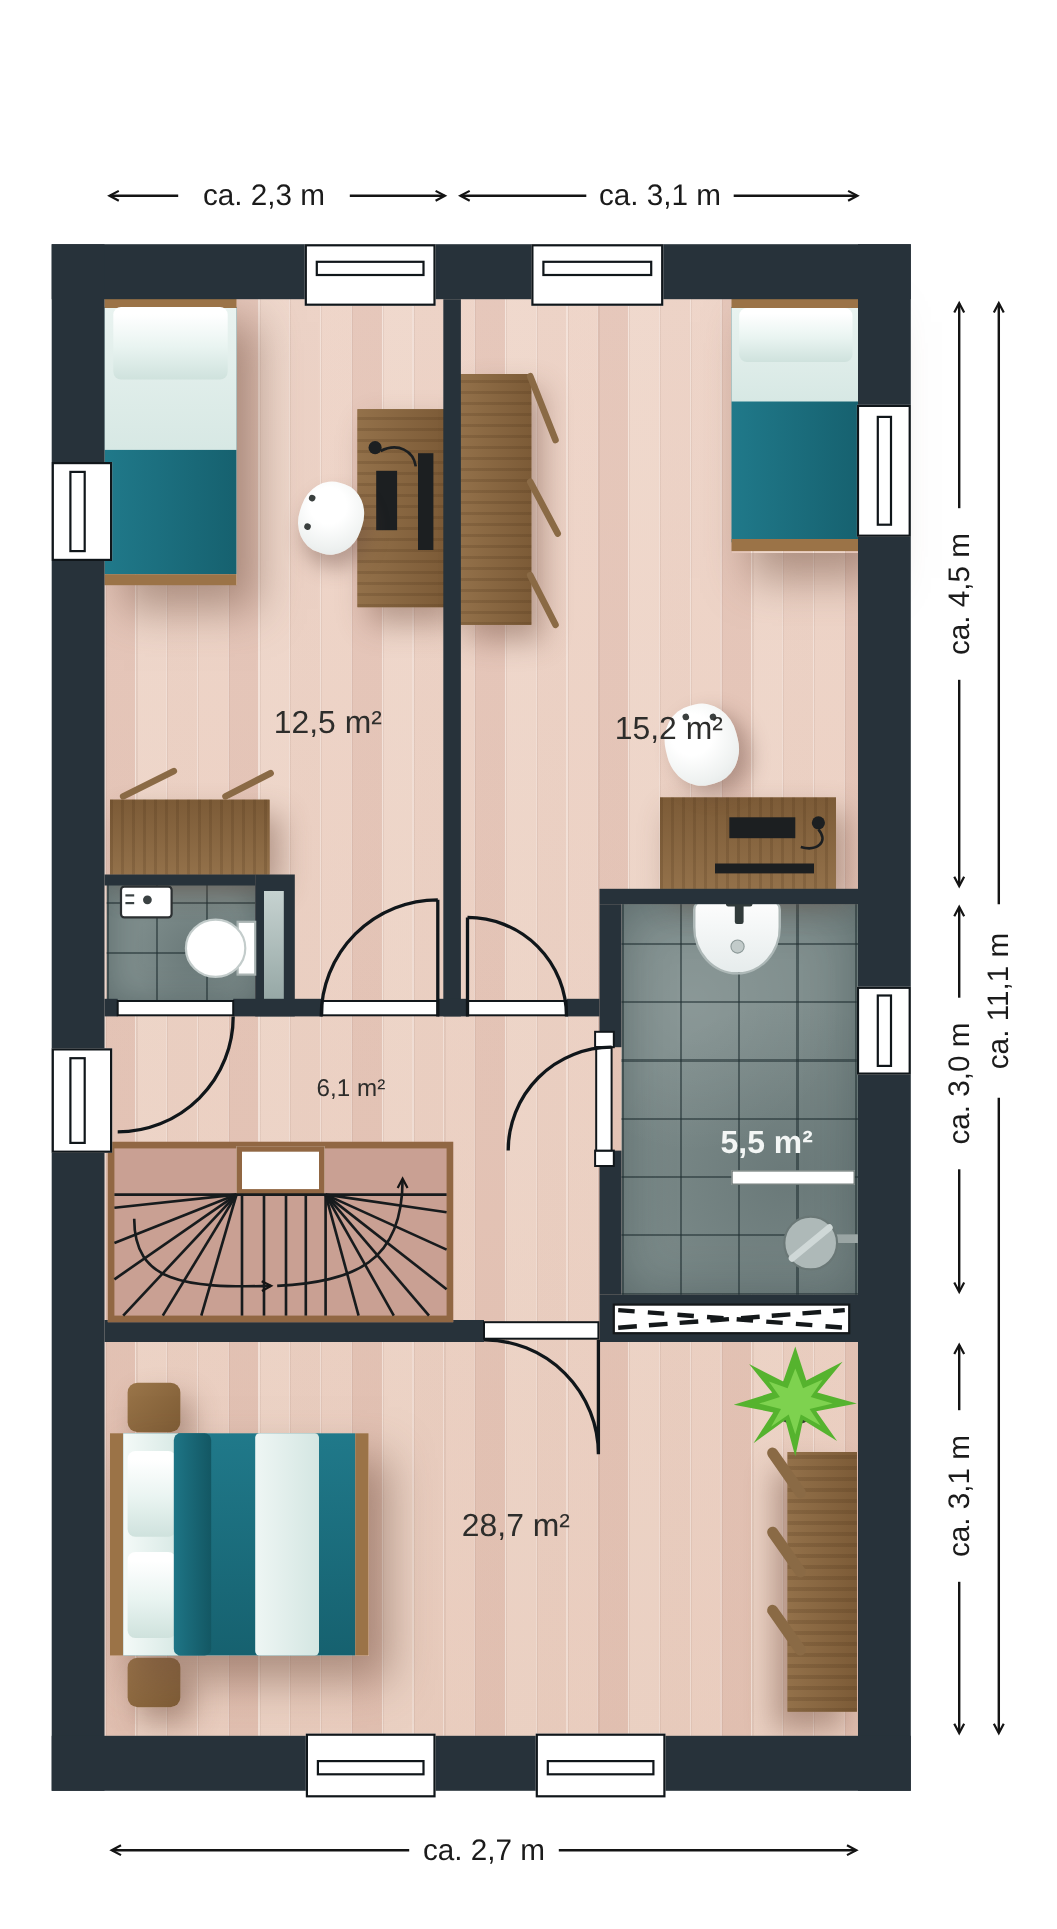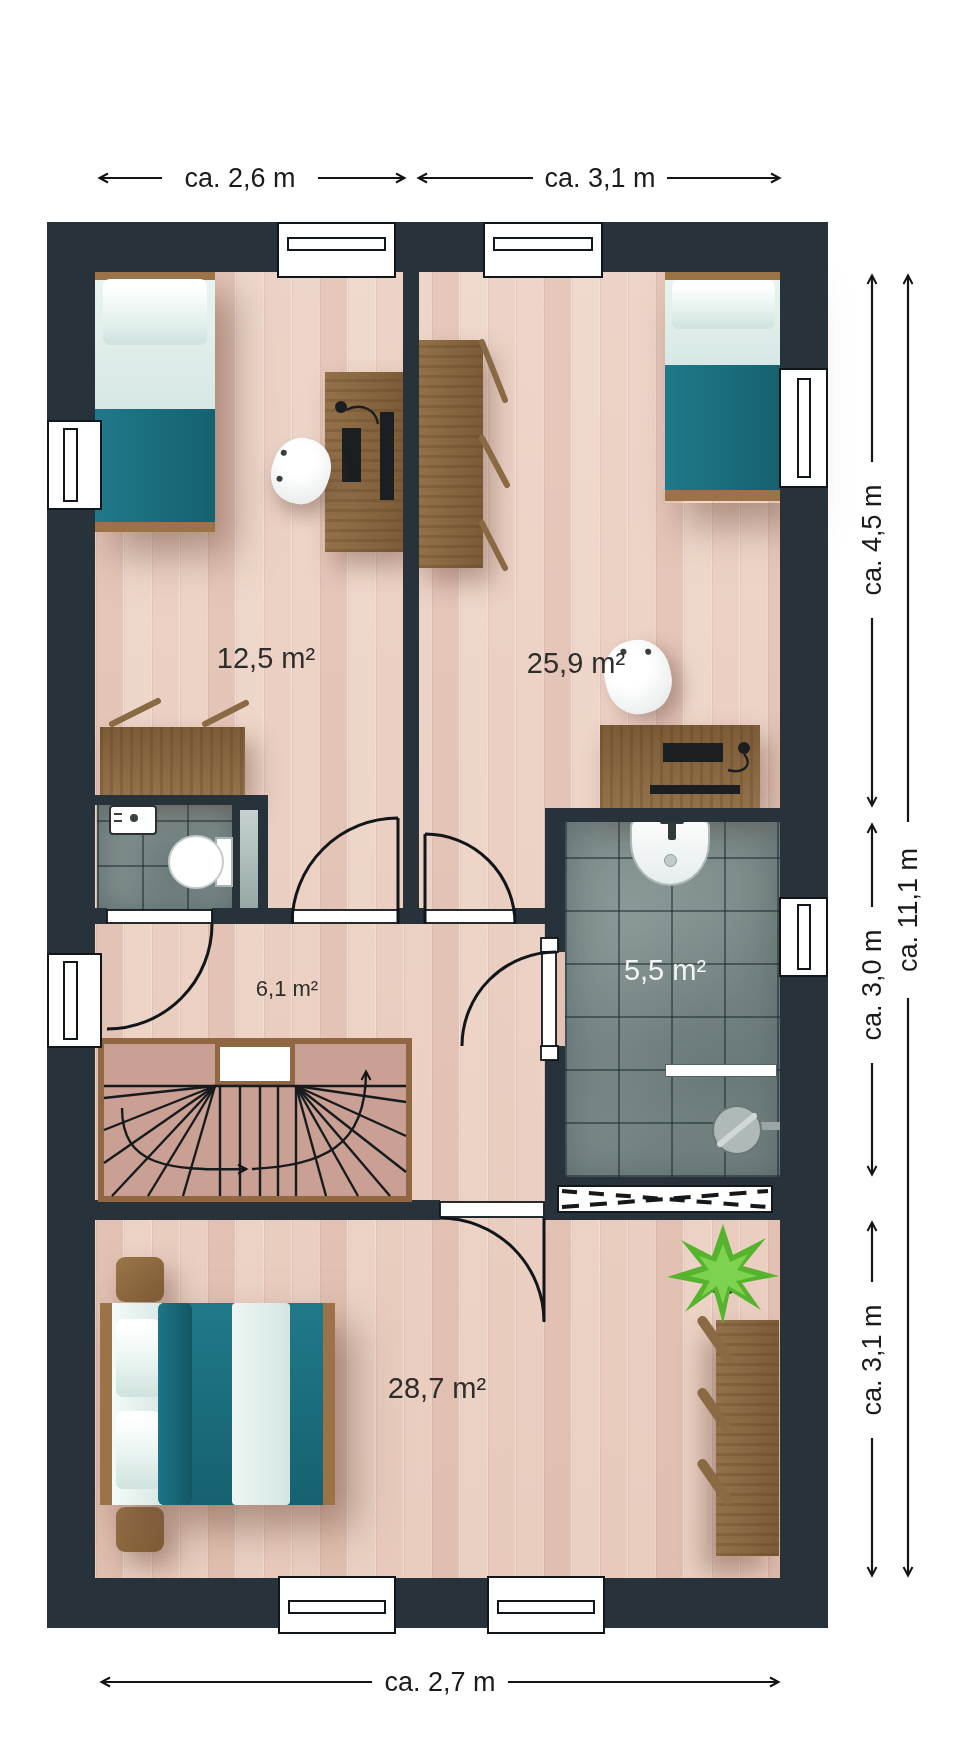--- a/index.html
+++ b/index.html
@@ -46,21 +46,21 @@
   .shadow-s{box-shadow:10px 14px 26px rgba(110,75,60,0.45);}
   .shadow-l{box-shadow:18px 22px 38px rgba(110,75,60,0.5);}
   .teal{background:linear-gradient(90deg,#20798a,#16616f);}
   .pillow{background:linear-gradient(180deg,#ffffff 10%,#e9f4f1 55%,#cfe2dd 100%);border-radius:7px;}
   .mintband{background:linear-gradient(180deg,#e9f3f0,#d7e8e4);}
   .woodstrip{background:#9b7347;}
   .chair{background:radial-gradient(circle at 40% 35%, #ffffff 30%, #eef1f0 70%, #dde3e2 100%);border-radius:46%;box-shadow:8px 10px 18px rgba(100,70,60,0.4);}
   .chair .dot{position:absolute;width:6px;height:6px;border-radius:50%;background:#3a3f3e;}
   .nightstand{background:linear-gradient(135deg,#9a7549,#7e5c35);border-radius:9px;}
   .glass{background:linear-gradient(180deg,#c6d2d0,#93a5a3);}
-  .label{position:absolute;color:#2d2d2b;font-size:29px;white-space:nowrap;transform:translate(-50%,-50%);}
+  .label{position:absolute;color:#2d2d2b;font-size:29px;white-space:nowrap;transform:translate(-50%,-50%);margin-left:32px;}
   .label-w{color:#f3f6f5;}
   .dim{position:absolute;color:#1b1b1b;font-size:27px;white-space:nowrap;transform:translate(-50%,-50%);}
   .dim-v{transform:translate(-50%,-50%) rotate(-90deg);}
   svg.overlay{position:absolute;left:0;top:0;}
 </style>
 </head>
 <body>
 
 <div class="canvas">
 
@@ -278,26 +278,26 @@
       <line x1="872" y1="907" x2="872" y2="825" marker-end="url(#arr)"></line>
       <line x1="872" y1="1063" x2="872" y2="1174" marker-end="url(#arr)"></line>
       <line x1="872" y1="1282" x2="872" y2="1223" marker-end="url(#arr)"></line>
       <line x1="872" y1="1438" x2="872" y2="1575" marker-end="url(#arr)"></line>
       <line x1="908" y1="822" x2="908" y2="276" marker-end="url(#arr)"></line>
       <line x1="908" y1="998" x2="908" y2="1575" marker-end="url(#arr)"></line>
     </g>
   </svg>
 
   <div class="label" style="left:266px;top:658px;">12,5 m²</div>
-  <div class="label" style="left:576px;top:663px;">25,9 m²</div>
+  <div class="label" style="left:576px;top:663px;">15,2 m²</div>
   <div class="label" style="left:287px;top:989px;font-size:22px;">6,1 m²</div>
-  <div class="label label-w" style="left:665px;top:970px;">5,5 m²</div>
+  <div class="label label-w" style="left:665px;top:1040px;font-weight:bold;">5,5 m²</div>
   <div class="label" style="left:437px;top:1388px;">28,7 m²</div>
 
-  <div class="dim" style="left:240px;top:178px;">ca. 2,6 m</div>
+  <div class="dim" style="left:240px;top:178px;">ca. 2,3 m</div>
   <div class="dim" style="left:600px;top:178px;">ca. 3,1 m</div>
   <div class="dim" style="left:440px;top:1682px;">ca. 2,7 m</div>
   <div class="dim dim-v" style="left:872px;top:540px;">ca. 4,5 m</div>
   <div class="dim dim-v" style="left:872px;top:985px;">ca. 3,0 m</div>
   <div class="dim dim-v" style="left:872px;top:1360px;">ca. 3,1 m</div>
   <div class="dim dim-v" style="left:908px;top:910px;">ca. 11,1 m</div>
 
 </div>
 
 </body></html>

